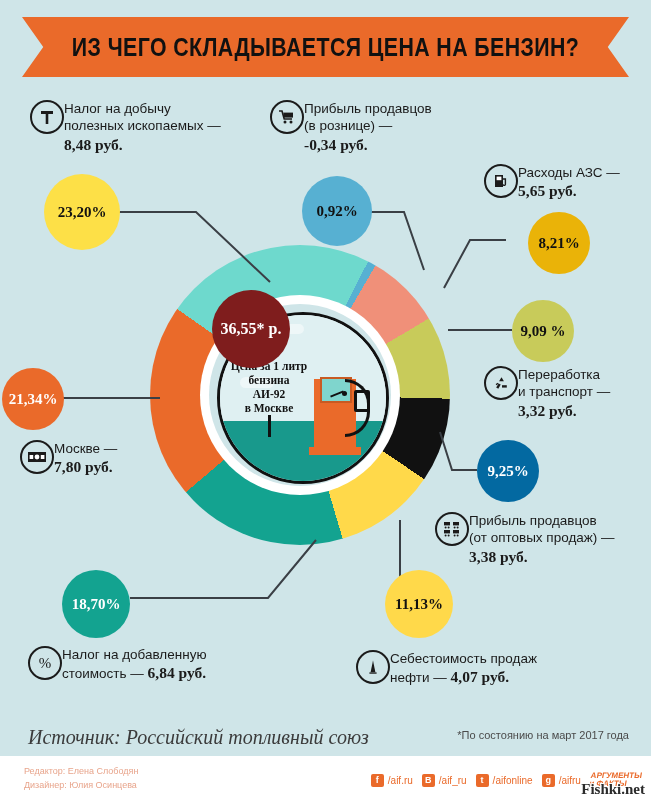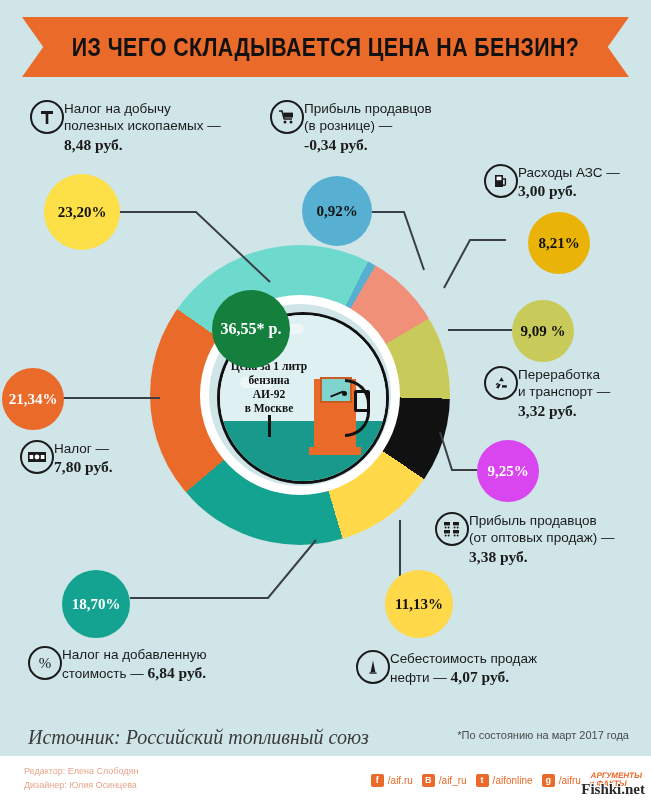--- a/index.html
+++ b/index.html
@@ -62,21 +62,21 @@
   .center-text{
     position:absolute;left:6px;top:44px;width:86px;
     text-align:center;font-family:"Liberation Serif", serif;
     font-weight:bold;font-size:11.5px;line-height:1.22;color:#111;
   }
   .tick-top{position:absolute;left:48px;top:24px;width:3px;height:20px;background:#111;}
   .tick-bot{position:absolute;left:48px;top:100px;width:3px;height:22px;background:#111;}
 
   .price-badge{
     position:absolute;left:212px;top:290px;width:78px;height:78px;border-radius:50%;
-    background:#15803d;color:#fff;
+    background:#7f1d1d;color:#fff;
     display:flex;align-items:center;justify-content:center;
     font-family:"Liberation Serif", serif;font-weight:bold;font-size:16px;
     z-index:6;
   }
 
   
   .bub{
     position:absolute;border-radius:50%;
     display:flex;align-items:center;justify-content:center;
     font-family:"Liberation Serif", serif;font-weight:bold;
@@ -178,21 +178,21 @@
       </div>
     </div>
   </div>
 
   <div class="price-badge">36,55* р.</div>
 
   <div class="bub" style="left:44px;top:174px;width:76px;height:76px;background:#fde047;">23,20%</div>
   <div class="bub" style="left:302px;top:176px;width:70px;height:70px;background:#57b0d2;">0,92%</div>
   <div class="bub" style="left:528px;top:212px;width:62px;height:62px;background:#eab308;">8,21%</div>
   <div class="bub" style="left:512px;top:300px;width:62px;height:62px;background:#c8cb5a;">9,09 %</div>
-  <div class="bub" style="left:477px;top:440px;width:62px;height:62px;background:#d946ef;color:#ffffff;">9,25%</div>
+  <div class="bub" style="left:477px;top:440px;width:62px;height:62px;background:#0369a1;color:#ffffff;">9,25%</div>
   <div class="bub" style="left:385px;top:570px;width:68px;height:68px;background:#ffd94a;">11,13%</div>
   <div class="bub" style="left:62px;top:570px;width:68px;height:68px;background:#13a390;color:#ffffff;">18,70%</div>
   <div class="bub" style="left:2px;top:368px;width:62px;height:62px;background:#ea6a2a;color:#ffffff;">21,34%</div>
 
   <div class="lab" style="left:30px;top:100px;width:250px;">
     <span class="ico">
       <svg width="16" height="16" viewBox="0 0 16 16">
           <rect x="2" y="2" width="12" height="3" fill="#1b1b1b"></rect>
           <rect x="6.7" y="4" width="2.6" height="11" fill="#1b1b1b"></rect>
         </svg>
@@ -223,21 +223,21 @@
   <div class="lab" style="left:484px;top:164px;width:160px;">
     <span class="ico">
       <svg width="16" height="16" viewBox="0 0 16 16">
           <rect x="2" y="2" width="8" height="12" fill="#1b1b1b"></rect>
           <rect x="3.6" y="3.6" width="4.8" height="3.6" fill="#fff"></rect>
           <path d="M10 6h2.4v5.2a1.2 1.2 0 0 1-2.4 0" stroke="#1b1b1b" stroke-width="1.4" fill="none"></path>
         </svg>
     </span>
     <span class="ltxt">
       <span>Расходы АЗС —</span><br>
-      <b>3,00 руб.</b>
+      <b>5,65 руб.</b>
     </span>
   </div>
 
   <div class="lab" style="left:484px;top:366px;width:165px;">
     <span class="ico">
       <svg width="17" height="17" viewBox="0 0 17 17">
           <path d="M8.5 2.2l2.4 4.1h-4.8z" fill="#1b1b1b"></path>
           <path d="M3.2 12.6l2.4-4.2 2.1 1.2-2.4 4.2z" fill="#1b1b1b"></path>
           <path d="M13.8 12.6l-4.8 0 0-2.4 4.8 0z" fill="#1b1b1b"></path>
           <path d="M3 9.6l2.2-1.3" stroke="#1b1b1b" stroke-width="1.3"></path>
@@ -306,21 +306,21 @@
   <div class="lab" style="left:20px;top:440px;width:180px;">
     <span class="ico">
       <svg width="20" height="14" viewBox="0 0 20 14">
           <rect x="1" y="2" width="18" height="10" fill="#1b1b1b"></rect>
           <circle cx="10" cy="7" r="2.4" fill="#fff"></circle>
           <rect x="2.6" y="5" width="3.6" height="4" fill="#fff"></rect>
           <rect x="13.8" y="5" width="3.6" height="4" fill="#fff"></rect>
         </svg>
     </span>
     <span class="ltxt">
-      <span>Налог —</span><br>
+      <span>Москве —</span><br>
       <b>7,80 руб.</b>
     </span>
   </div>
 
   <div class="src">Источник: Российский топливный союз</div>
   <div class="asof">*По состоянию на март 2017 года</div>
 
   <div class="footbar">
     <div class="credits">
       <div>Редактор: Елена Слободян</div>

